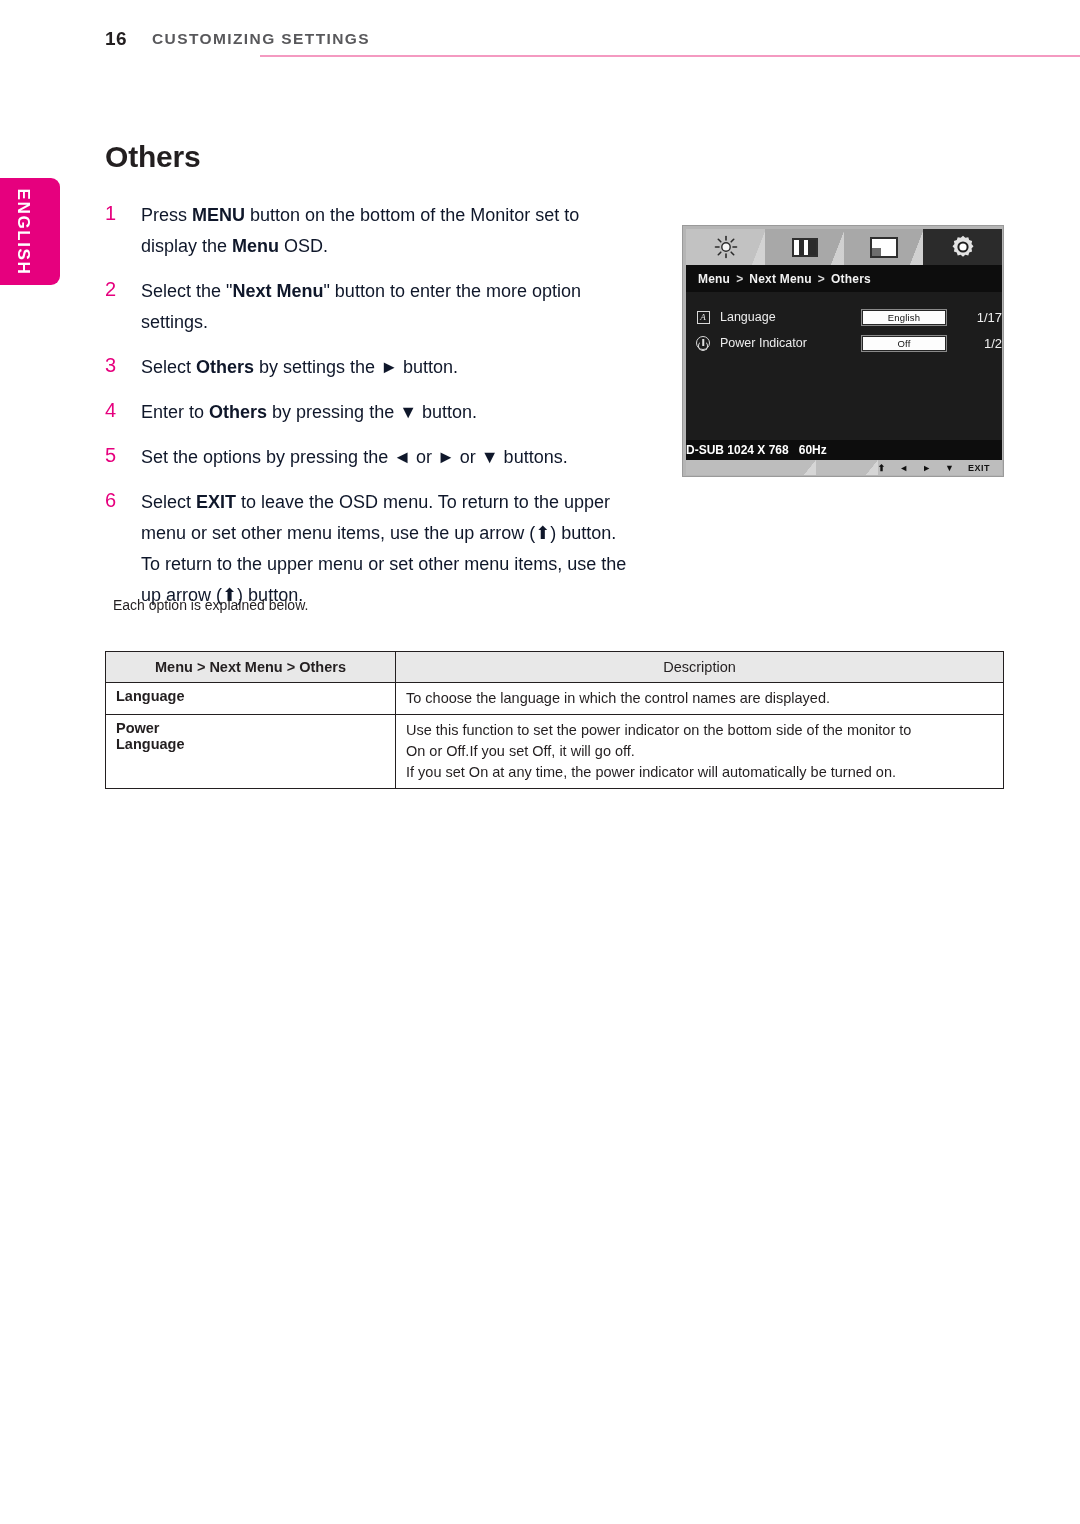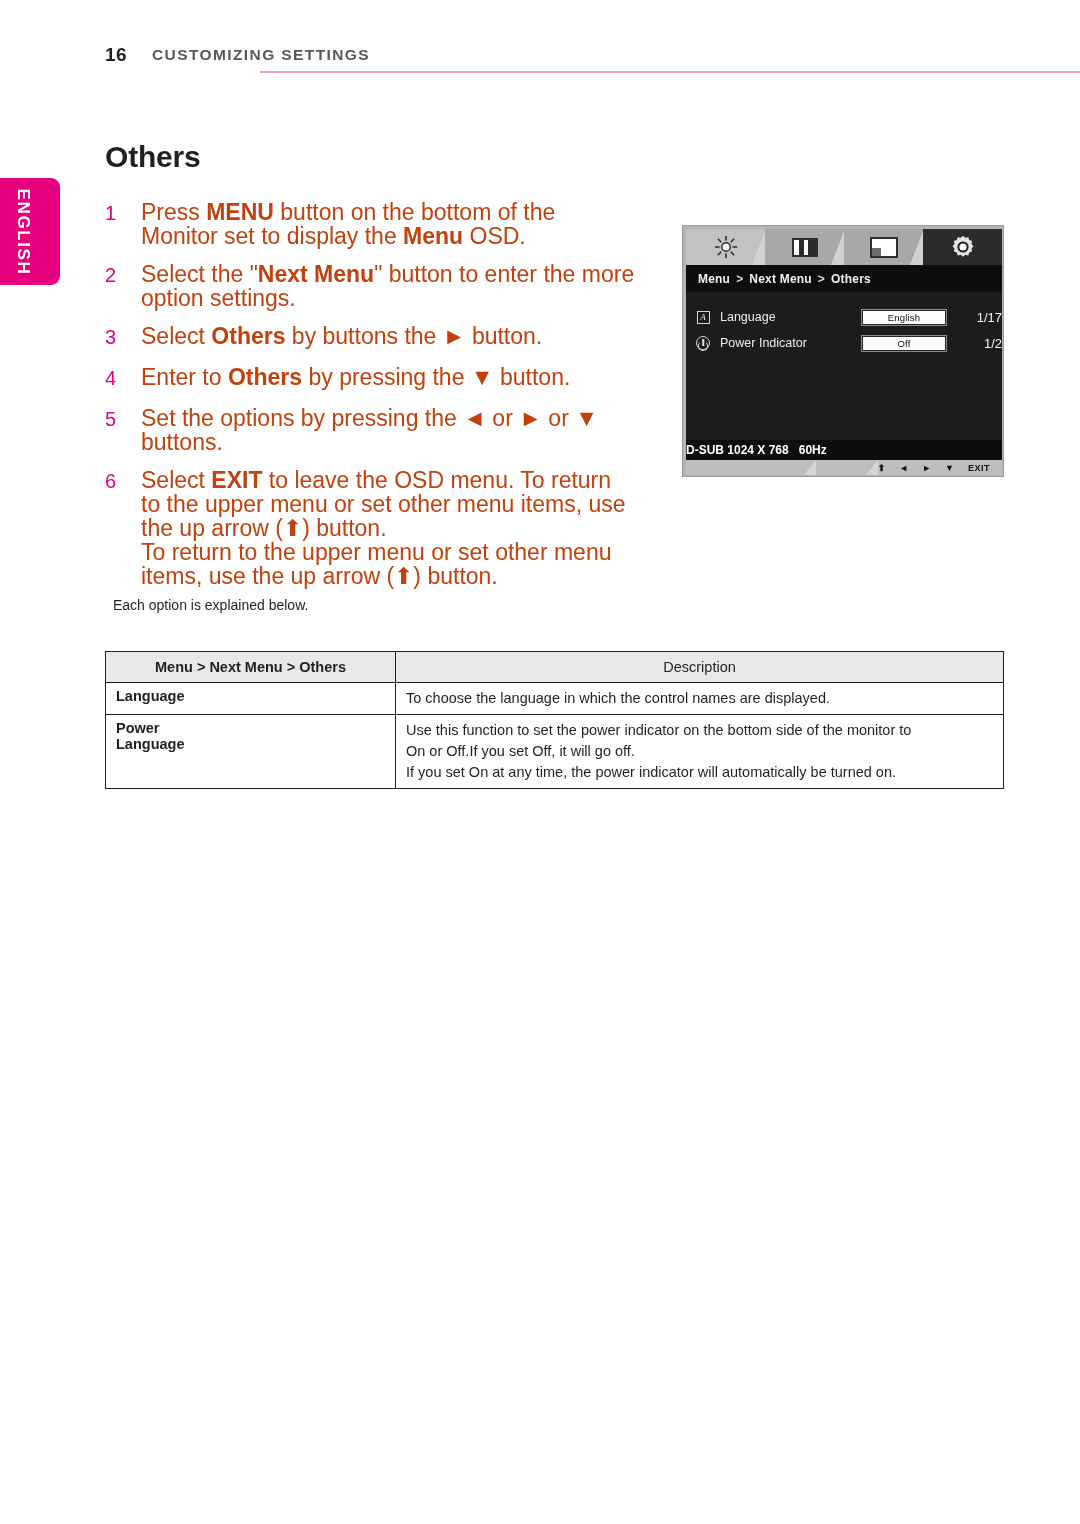--- a/index.html
+++ b/index.html
@@ -11,21 +11,21 @@
     font-family: "Liberation Sans", sans-serif;
     color: #1a1a1a;
     position: relative;
     overflow: hidden;
   }
 
   
   .page-header {
     position: absolute;
     left: 105px;
-    top: 44px;
+    top: 28px;
     width: 900px;
     height: 34px;
   }
   .page-number {
     position: absolute;
     left: 0;
     top: 0;
     font-size: 19px;
     font-weight: bold;
     letter-spacing: 0.5px;
@@ -98,23 +98,23 @@
   .step-num {
     width: 36px;
     flex: 0 0 36px;
     color: #e6007e;
     font-size: 20px;
     line-height: 27px;
     font-weight: normal;
   }
   .step-body {
     flex: 1;
-    font-size: 23px;
-    line-height: 24px;
-    color: #c2410c;
+    font-size: 18px;
+    line-height: 31px;
+    color: #0f172a;
   }
   .step-body b { font-weight: bold; }
 
   .each-option {
     position: absolute;
     left: 113px;
     top: 597px;
     font-size: 14px;
     color: #231f20;
   }
@@ -377,21 +377,21 @@
     <div class="step">
       <div class="step-num">1</div>
       <div class="step-body"><span>Press </span><b>MENU</b><span> button on the bottom of the Monitor set to display the </span><b>Menu</b><span> OSD.</span></div>
     </div>
     <div class="step">
       <div class="step-num">2</div>
       <div class="step-body"><span>Select the "</span><b>Next Menu</b><span>" button to enter the more option settings.</span></div>
     </div>
     <div class="step">
       <div class="step-num">3</div>
-      <div class="step-body"><span>Select </span><b>Others</b><span> by buttons the ► button.</span></div>
+      <div class="step-body"><span>Select </span><b>Others</b><span> by settings the ► button.</span></div>
     </div>
     <div class="step">
       <div class="step-num">4</div>
       <div class="step-body"><span>Enter to </span><b>Others</b><span> by pressing the ▼ button.</span></div>
     </div>
     <div class="step">
       <div class="step-num">5</div>
       <div class="step-body"><span>Set the options by pressing the ◄ or ► or ▼ buttons.</span></div>
     </div>
     <div class="step">

